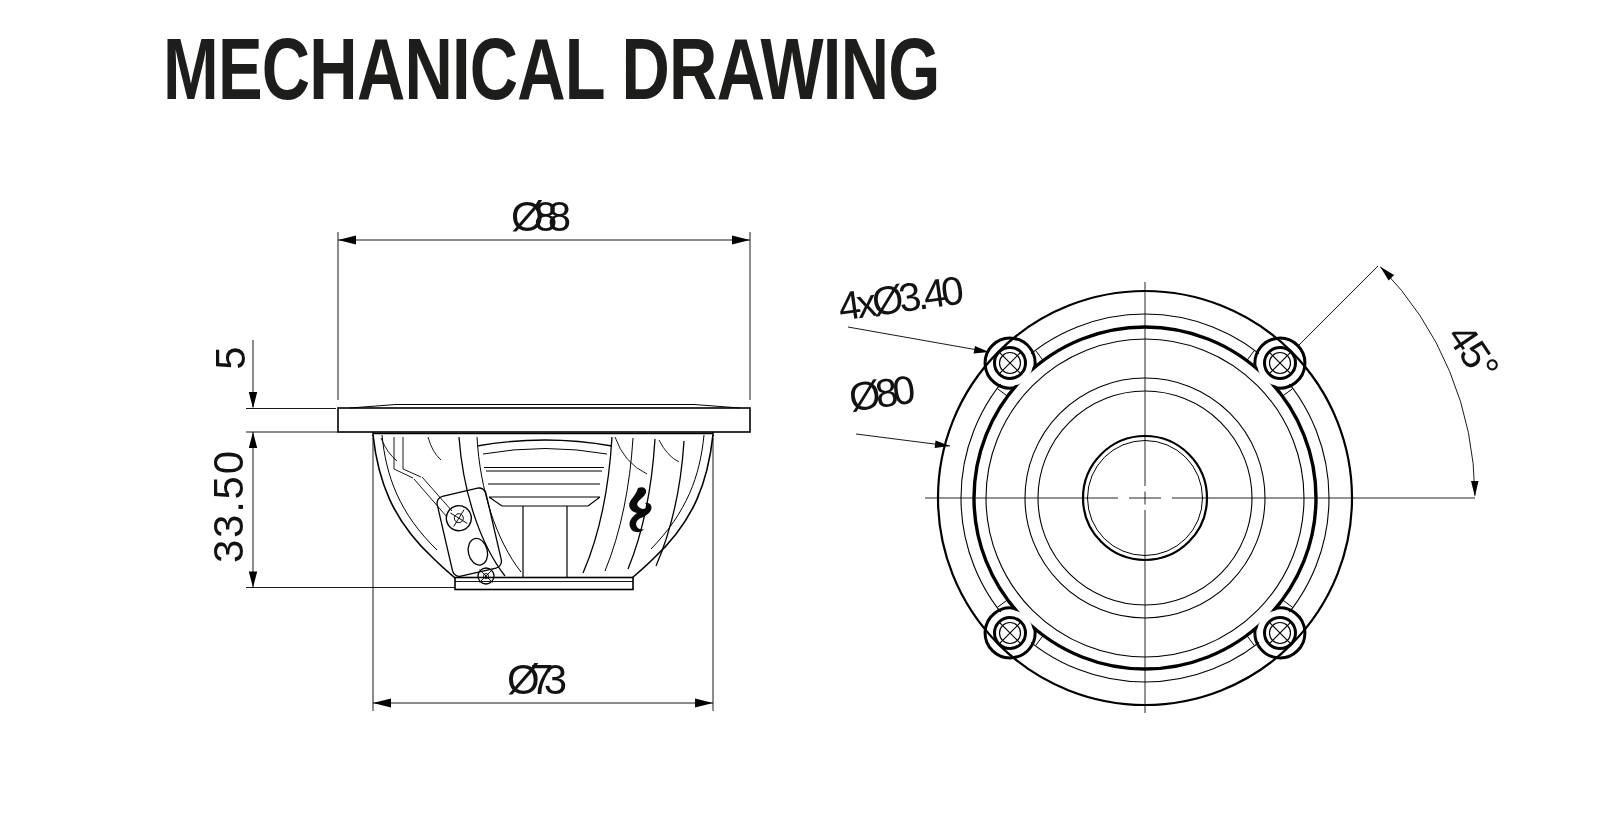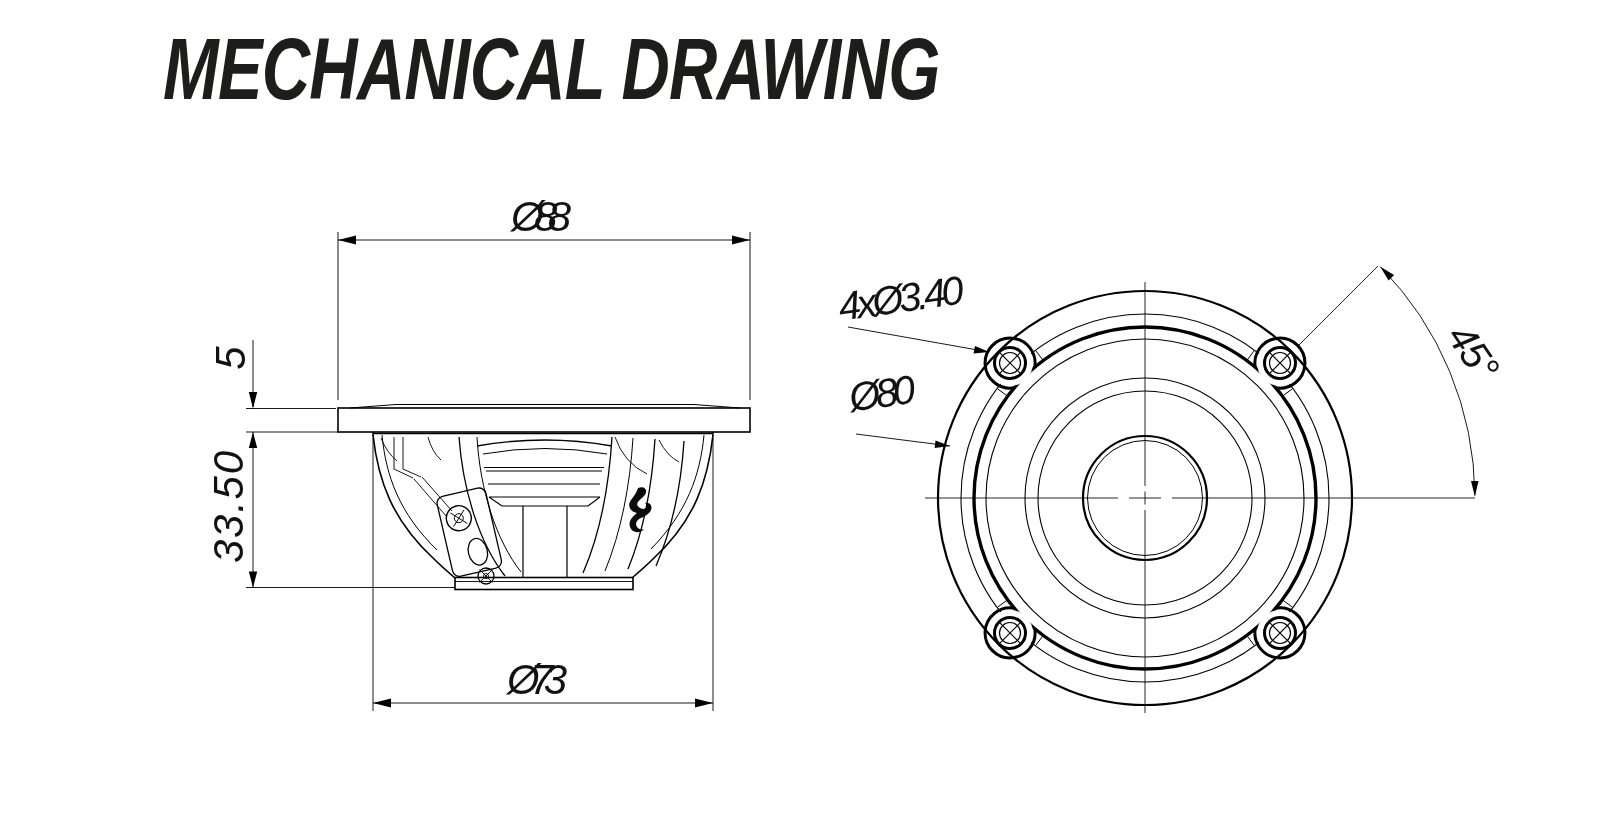--- a/index.html
+++ b/index.html
@@ -1,17 +1,17 @@
 <!DOCTYPE html>
 <html><head>
 <meta charset="utf-8">
 <style>
   html,body{margin:0;padding:0;background:#fff;}
   .stage{position:relative;width:1600px;height:828px;background:#fff;overflow:hidden;
-         font-family:"Liberation Sans",sans-serif;font-style:italic;}
+         font-family:"Liberation Sans",sans-serif;}
   .title{position:absolute;left:163px;top:25px;font-size:88px;font-weight:800;
          color:#1d1d1b;letter-spacing:-1px;white-space:nowrap;line-height:1;
          transform:scaleX(0.76);transform-origin:left top;}
   svg{position:absolute;left:0;top:0;}
   svg *{vector-effect:none;}
   text{font-family:"Liberation Sans",sans-serif;fill:#121212;}
   .ln{stroke:#000;fill:none;}
   .dim{stroke:#000;fill:none;}
   .arr{fill:#000;stroke:none;}
 </style>

